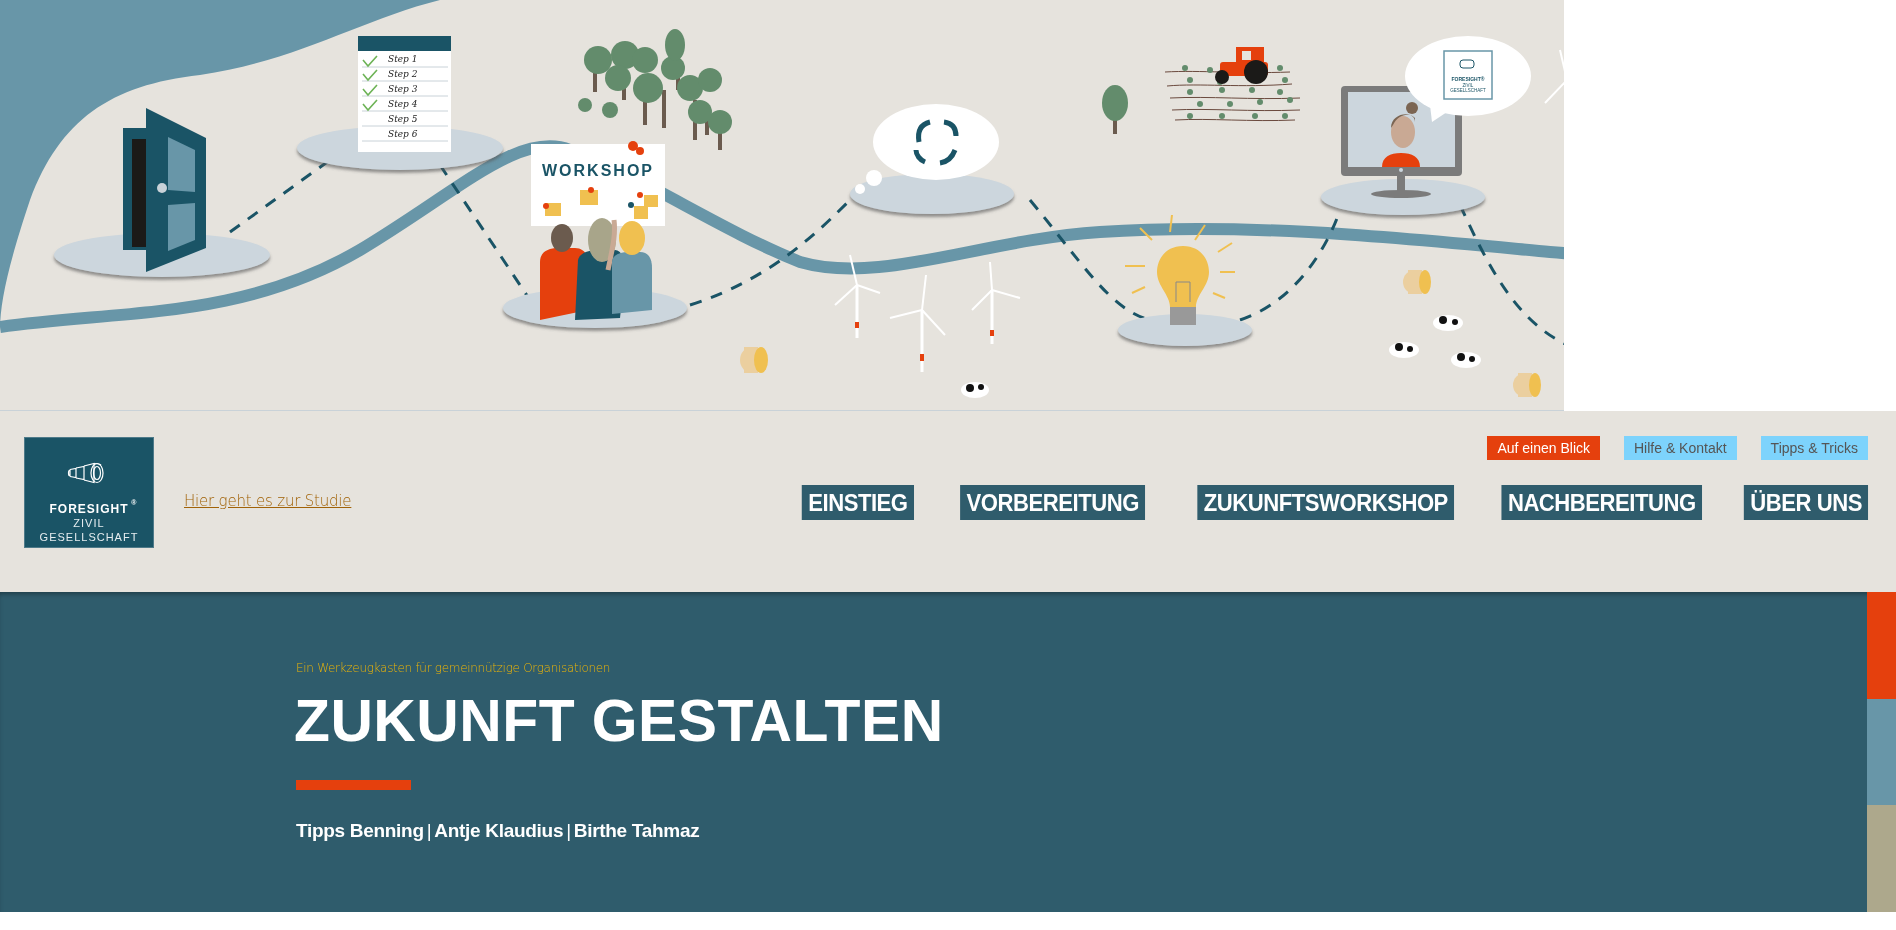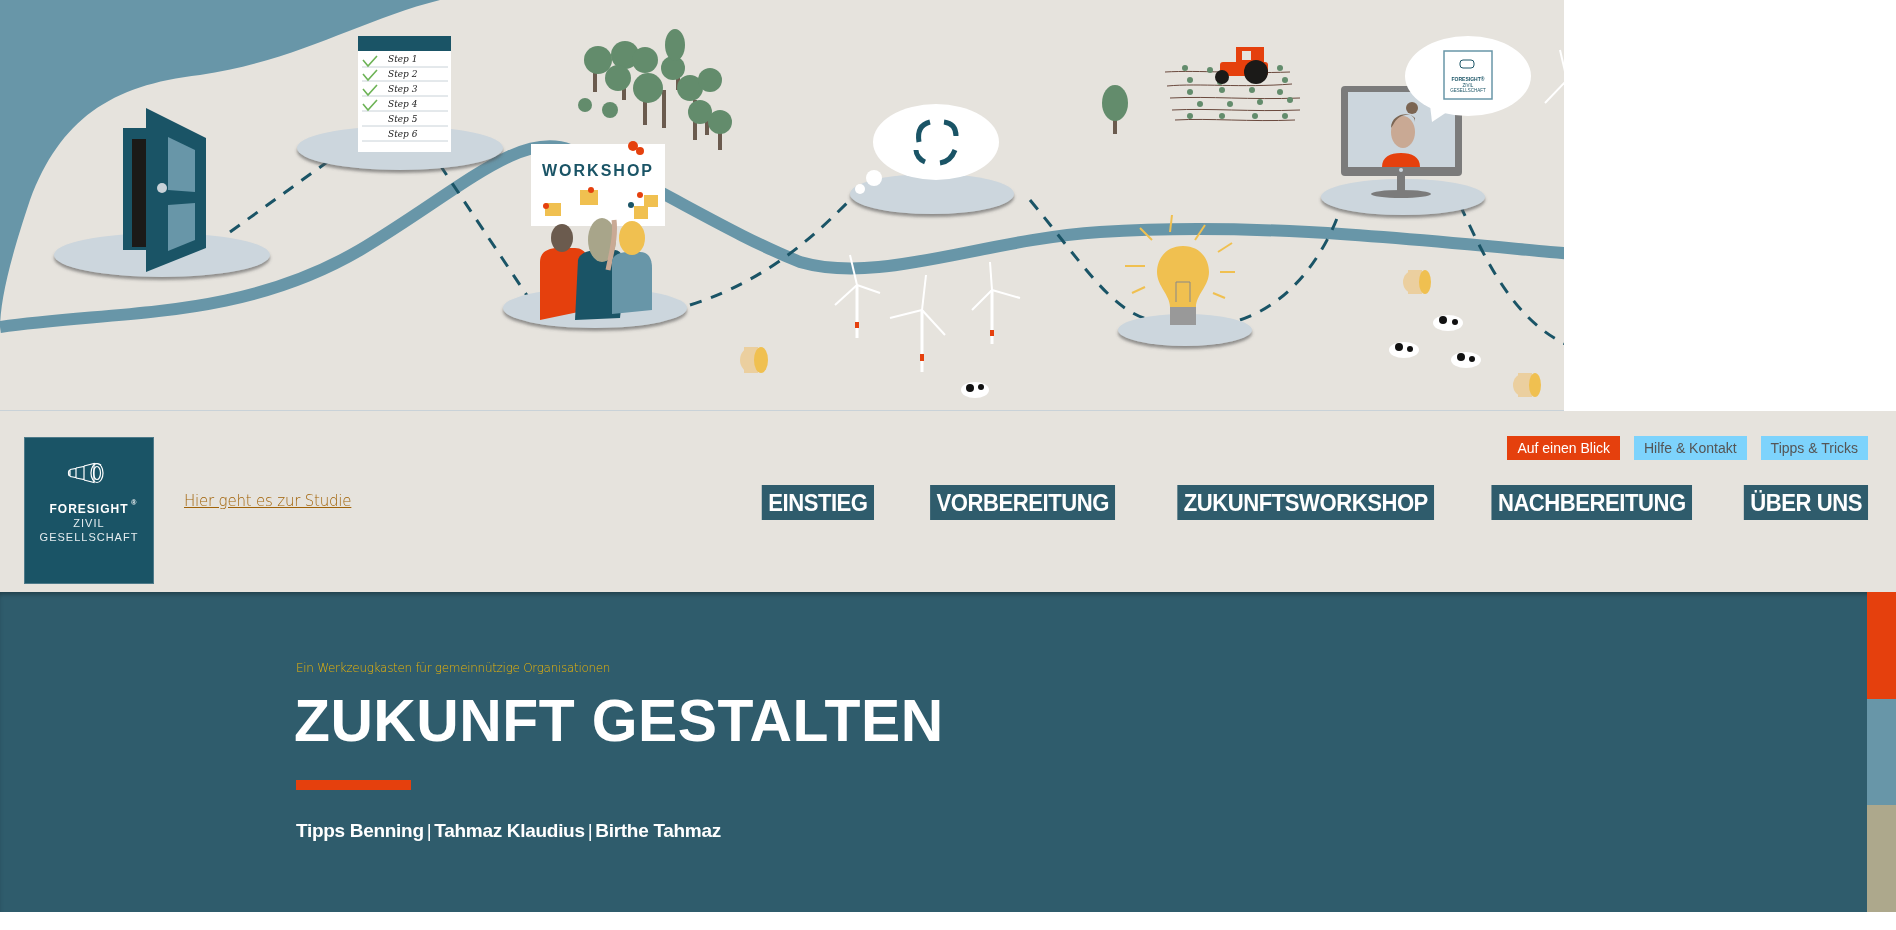--- a/index.html
+++ b/index.html
@@ -5,33 +5,33 @@
   * { box-sizing: border-box; margin: 0; padding: 0; }
   html, body { width: 1896px; height: 930px; overflow: hidden; background: #ffffff; font-family: "Liberation Sans", sans-serif; }
   .page { position: relative; width: 1896px; height: 930px; }
 
   
   .hero-illustration { position: absolute; left: 0; top: 0; width: 1564px; height: 411px; background: #e6e3dd; overflow: hidden; border-bottom: 1px solid #c9d2d8; }
   .hero-illustration svg { position: absolute; left: 0; top: 0; }
 
   
   .site-header { position: absolute; left: 0; top: 411px; width: 1896px; height: 181px; background: #e6e3dd; }
-  .logo { position: absolute; left: 24px; top: 26px; width: 130px; height: 147px; background: #1a5466; border: 1px solid #4e7a89; display: flex; flex-direction: column; align-items: center; color: #fff; }
+  .logo { position: absolute; left: 24px; top: 26px; width: 130px; height: 111px; background: #1a5466; border: 1px solid #4e7a89; display: flex; flex-direction: column; align-items: center; color: #fff; }
   .logo .logo-icon { margin-top: 24px; width: 46px; height: 22px; }
   .logo .brand { margin-top: 18px; font-weight: bold; font-size: 12px; letter-spacing: 1px; position: relative; }
   .logo .brand sup { font-size: 7px; position: absolute; top: -3px; right: -9px; }
   .logo .brand-sub { font-size: 11px; letter-spacing: 1px; line-height: 14px; text-align: center; color: #e6edf0; }
   .study-link { position: absolute; left: 184px; top: 81px; font-size: 15px; color: #a16207; text-decoration: underline; font-family: "DejaVu Sans", sans-serif; font-weight: 200; letter-spacing: -0.2px; }
 
-  .meta-nav { position: absolute; top: 25px; right: 28px; display: flex; gap: 14px; }
+  .meta-nav { position: absolute; top: 25px; right: 28px; display: flex; gap: 24px; }
   .meta-nav a { display: inline-block; height: 24px; line-height: 24px; padding: 0 10px; font-size: 14px; text-decoration: none; font-family: "Liberation Sans", sans-serif; }
   .meta-nav .active { background: #e5400d; color: #fff; }
   .meta-nav .inactive { background: #7dd3fc; color: #555; }
 
-  .main-nav { position: absolute; top: 74px; right: 28px; display: flex; gap: 40px; }
+  .main-nav { position: absolute; top: 74px; right: 28px; display: flex; gap: 30px; }
   .main-nav a { display: inline-block; height: 35px; line-height: 35px; padding: 0 7px; background: #2f5c6c; color: #fff; font-weight: bold; font-size: 24px; text-decoration: none; font-family: "Liberation Sans", sans-serif; letter-spacing: -0.5px; transform: scaleX(0.92); transform-origin: right center; }
 
   
   .banner { position: absolute; left: 0; top: 592px; width: 1896px; height: 320px; background: #2f5c6c; box-shadow: inset 0 4px 5px -2px rgba(0,0,0,0.35); }
   .banner .tagline { position: absolute; left: 296px; top: 69px; font-size: 12px; color: #eab308; font-family: "DejaVu Sans", sans-serif; font-weight: 200; letter-spacing: -0.3px; }
   .banner .title { position: absolute; left: 294px; top: 94px; font-size: 60px; font-weight: bold; color: #fff; letter-spacing: 0.5px; font-family: "Liberation Sans", sans-serif; transform: scaleX(0.98); transform-origin: left center; }
   .banner .accent-bar { position: absolute; left: 296px; top: 188px; width: 115px; height: 10px; background: #e5400d; }
   .banner .authors { position: absolute; left: 296px; top: 228px; font-size: 19px; font-weight: bold; color: #fff; font-family: "Liberation Sans", sans-serif; letter-spacing: -0.3px; }
   .banner .authors .sep { font-weight: normal; margin: 0 3px; }
 
@@ -401,21 +401,21 @@
       <a>NACHBEREITUNG</a>
       <a>ÜBER UNS</a>
     </nav>
   </header>
 
   <section class="banner">
     <p class="tagline">Ein Werkzeugkasten für gemeinnützige Organisationen</p>
     <h1 class="title">ZUKUNFT GESTALTEN</h1>
     <div class="accent-bar"></div>
     <p class="authors">
-      <span>Tipps Benning</span><span class="sep">|</span><span>Tahmaz Klaudius</span><span class="sep">|</span><span>Birthe Tahmaz</span>
+      <span>Tipps Benning</span><span class="sep">|</span><span>Antje Klaudius</span><span class="sep">|</span><span>Birthe Tahmaz</span>
     </p>
   </section>
 
   <div class="color-strip">
     <div style="background:#e5400d"></div>
     <div style="background:#6896a8"></div>
     <div style="background:#ada88c"></div>
   </div>
 </div>
 

